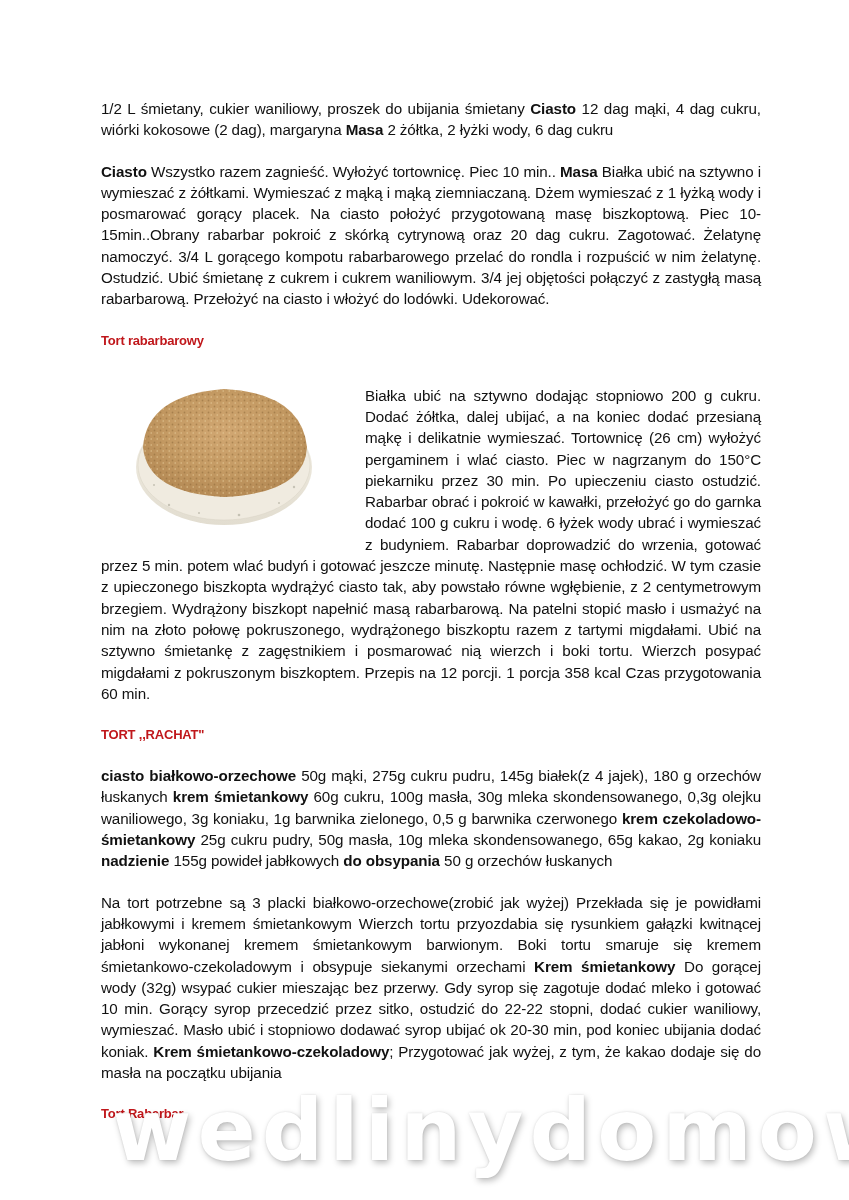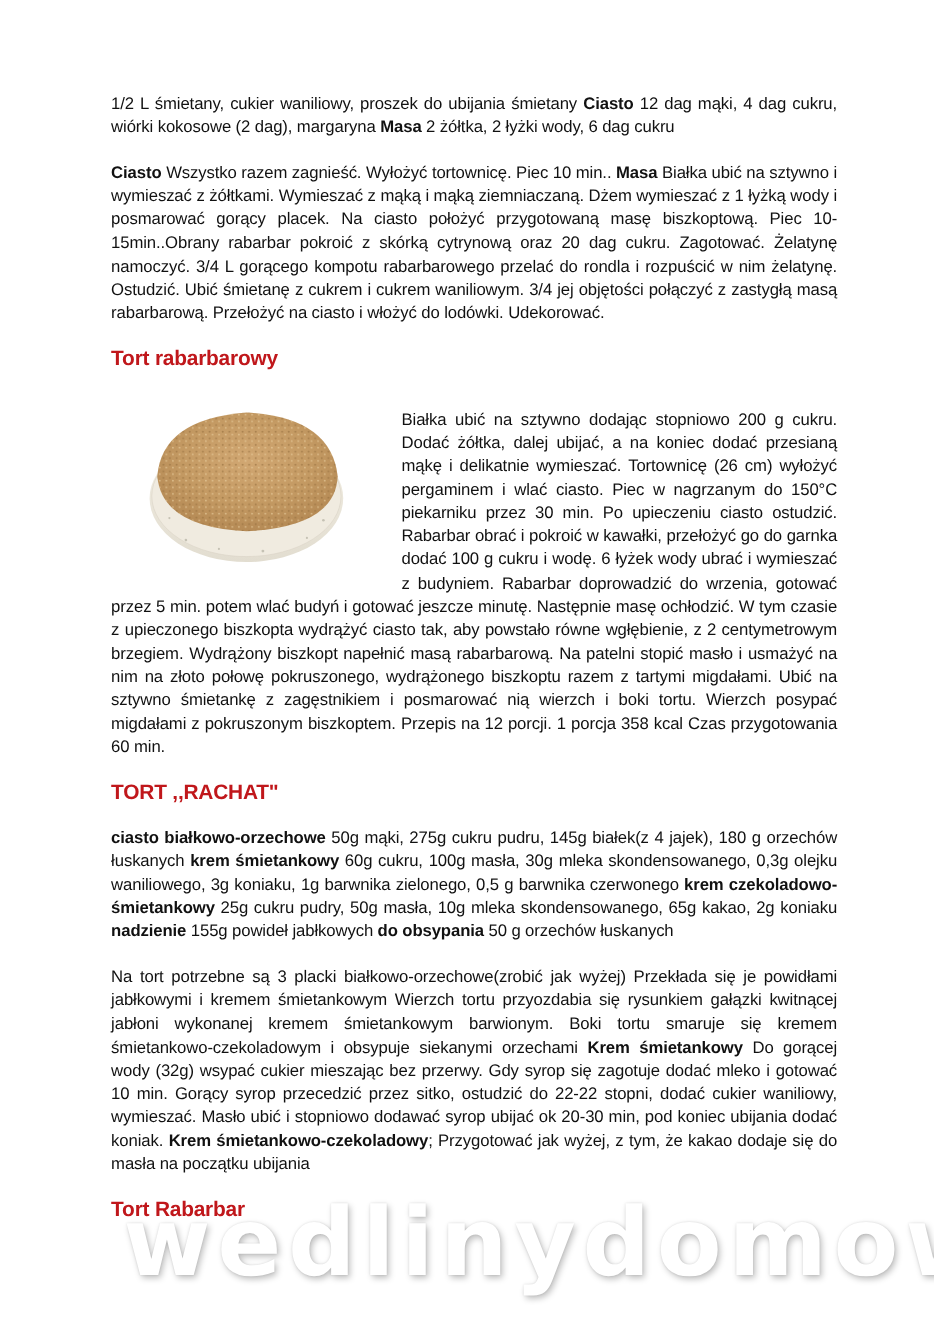--- a/index.html
+++ b/index.html
@@ -1,29 +1,29 @@
 <!DOCTYPE html>
 <html><head>
 <meta charset="utf-8">
 <style>
   html, body { margin: 0; padding: 0; background: #ffffff; }
   body {
     width: 849px; height: 1200px; position: relative; overflow: hidden;
     font-family: "Liberation Sans", sans-serif;
     color: #111111;
   }
-  .page { position: absolute; left: 101px; top: 84px; width: 660px; }
+  .page { position: absolute; left: 101px; top: 98px; width: 660px; }
   p, .para {
     margin: 0; font-size: 15.2px; line-height: 21.3px; text-align: justify;
     letter-spacing: -0.1px;
   }
   .para b { font-weight: bold; }
   .gap { height: 20px; }
   h2 {
-    margin: 0; font-size: 19px; font-weight: bold; color: #c0171b;
+    margin: 0; font-size: 13px; font-weight: bold; color: #c0171b;
     letter-spacing: -0.2px; line-height: 21px;
   }
   .floatwrap { position: relative; }
   .cake {
     float: left; width: 252px; height: 176px; margin: 0 12px 0 0; position: relative;
   }
   .cake svg { position: absolute; left: 28px; top: 10px; }
   .watermark {
     position: absolute; left: 112px; top: 1080px;
     font-family: "DejaVu Sans", sans-serif; font-weight: bold;

